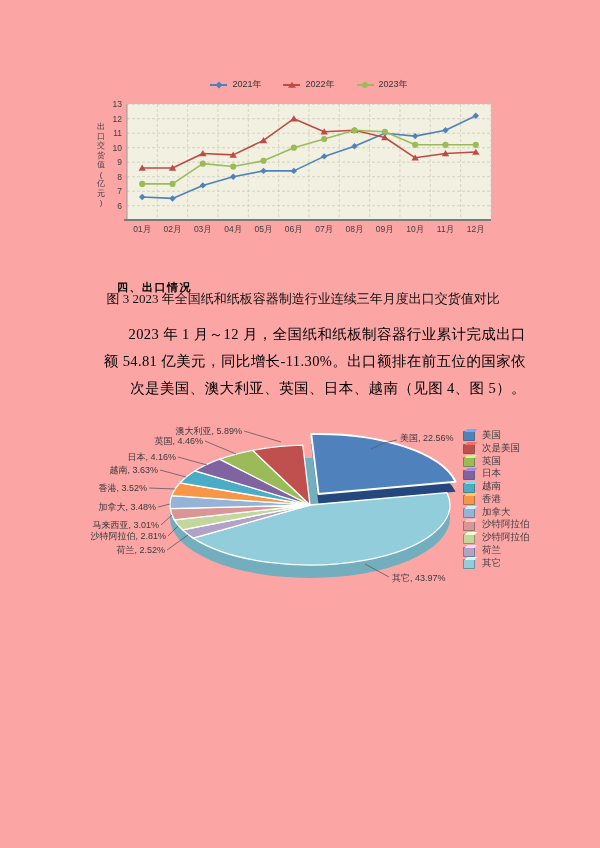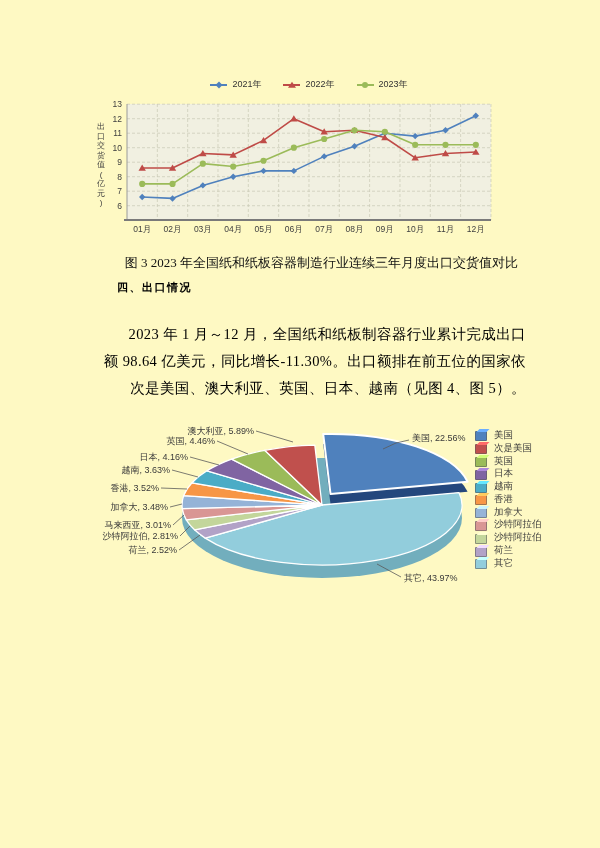--- a/index.html
+++ b/index.html
@@ -1,20 +1,20 @@
 <!DOCTYPE html>
 <html><head>
 <meta charset="utf-8">
 <style>
   html,body{margin:0;padding:0;background:#fff;}
-  .page{position:relative;width:600px;height:848px;background:#fef9c3;overflow:hidden;
+  .page{position:relative;width:600px;height:848px;background:#fca5a5;overflow:hidden;
         font-family:"Liberation Serif","DejaVu Serif",serif;color:#111;}
   .chart{position:absolute;font-family:"Liberation Sans","DejaVu Sans",sans-serif;}
   #lineChart{left:90px;top:68px;width:470px;height:200px;}
-  #pieChart{left:85px;top:415px;width:470px;height:180px;margin-left:12px;}
+  #pieChart{left:85px;top:415px;width:470px;height:180px;}
 
   
   .lc-legend{position:absolute;left:37px;top:10px;width:364px;display:flex;justify-content:center;
              gap:22px;align-items:center;font-size:9px;color:#333;}
   .lc-item{display:flex;align-items:center;gap:5px;}
   .lc-line{position:relative;width:17px;height:2px;}
   .mk{position:absolute;left:50%;top:50%;}
   .mk-diamond{width:5px;height:5px;transform:translate(-50%,-50%) rotate(45deg);}
   .mk-triangle{width:0;height:0;background:none !important;border-left:4px solid transparent;
                border-right:4px solid transparent;border-bottom:6px solid;transform:translate(-50%,-55%);}
@@ -25,21 +25,21 @@
            white-space:pre;text-align:center;}
 
   
   .pie-label{position:absolute;font-size:9px;color:#3a3a3a;white-space:nowrap;}
   .pie-legend{position:absolute;left:378px;top:14px;display:flex;flex-direction:column;}
   .pl-item{display:flex;align-items:center;height:12.8px;gap:7px;font-size:9.5px;color:#3c3c3c;}
   .chip{position:relative;width:10px;height:8px;flex:none;margin-top:2px;border-radius:1px;}
   .chip-top{position:absolute;left:2px;top:-3px;width:10px;height:3px;transform:skewX(-45deg);
             filter:brightness(1.35);}
 
-  .cap{position:absolute;left:88px;width:430px;text-align:right;font-size:13px;color:#111;}
+  .cap{position:absolute;left:88px;width:430px;text-align:center;font-size:13px;color:#111;margin-top:36px;}
   #cap3{top:254px;}
   #cap4{top:593px;}
   .heading{position:absolute;left:117px;top:280px;font-size:11px;font-weight:bold;letter-spacing:1.5px;color:#000;}
   .para{position:absolute;left:96px;top:321px;width:430px;font-size:14.5px;line-height:27px;color:#000;}
   .para .pline{display:block;white-space:nowrap;letter-spacing:0.4px;text-align:right;}
   .para .indent{text-indent:30px;}
   .footer{position:absolute;left:0;top:783px;width:600px;text-align:center;font-size:9px;color:#333;
           font-family:"Liberation Serif","DejaVu Serif",serif;}
 </style>
 </head>
@@ -158,21 +158,21 @@
         <circle cx="355.49999999999994" cy="76.8" r="3.1" fill="#9bbb59"></circle>
         <circle cx="385.83" cy="76.8" r="3.1" fill="#9bbb59"></circle>
       </svg></div>
 
   <div class="cap" id="cap3">图 3 2023 年全国纸和纸板容器制造行业连续三年月度出口交货值对比</div>
 
   <div class="heading">四、出口情况</div>
 
   <div class="para">
     <span class="pline indent">2023 年 1 月～12 月，全国纸和纸板制容器行业累计完成出口</span>
-    <span class="pline">额 98.64 亿美元，同比增长-11.30%。出口额排在前五位的国家依</span>
+    <span class="pline">额 54.81 亿美元，同比增长-11.30%。出口额排在前五位的国家依</span>
     <span class="pline">次是美国、澳大利亚、英国、日本、越南（见图 4、图 5）。</span>
   </div>
 
   <div class="chart" id="pieChart"><svg width="470" height="180">
         <ellipse cx="225" cy="103" rx="140" ry="60" fill="#72aebd"></ellipse>
         <path d="M233.5,88.9 L226.2,29.0 A140,60 0 0 1 370.6,76.7 Z" fill="#24477d"></path>
         <path d="M225.0,90.0 L362.0,77.7 A140,60 0 0 1 108.2,123.1 Z" fill="#92cddc" stroke="#ffffff" stroke-width="1.3" stroke-linejoin="round"></path>
         <path d="M225.0,90.0 L108.2,123.1 A140,60 0 0 1 97.5,114.8 Z" fill="#b2a2c7" stroke="#ffffff" stroke-width="1.3" stroke-linejoin="round"></path>
         <path d="M225.0,90.0 L97.5,114.8 A140,60 0 0 1 89.3,104.8 Z" fill="#c3d69b" stroke="#ffffff" stroke-width="1.3" stroke-linejoin="round"></path>
         <path d="M225.0,90.0 L89.3,104.8 A140,60 0 0 1 85.3,93.6 Z" fill="#d99694" stroke="#ffffff" stroke-width="1.3" stroke-linejoin="round"></path>

